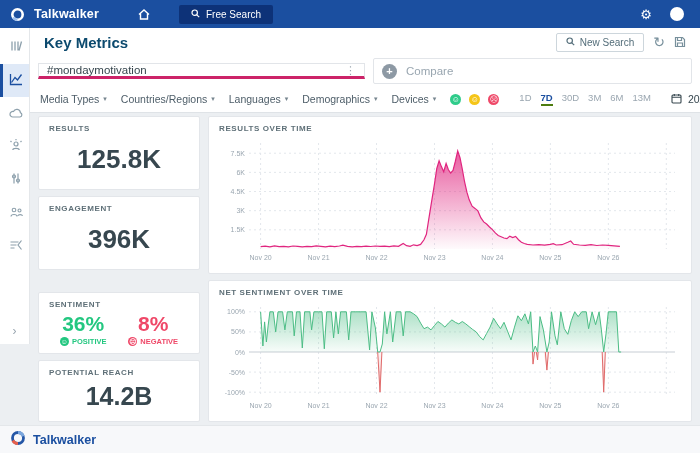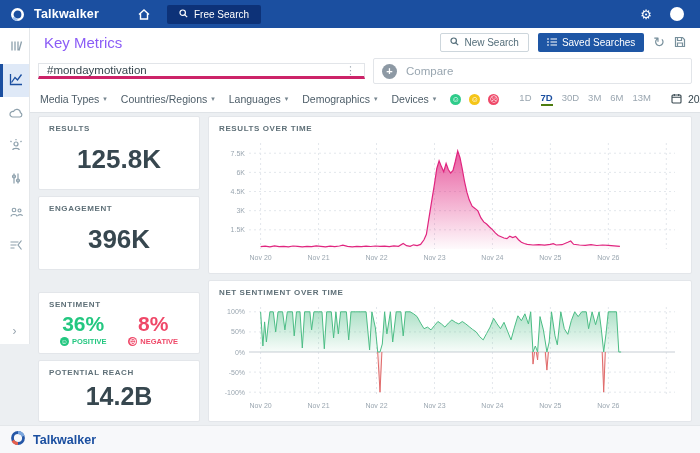--- a/index.html
+++ b/index.html
@@ -5,42 +5,42 @@
   * { margin:0; padding:0; box-sizing:border-box; }
   html,body { width:700px; height:453px; }
   body { font-family:"Liberation Sans", sans-serif; background:#eceff2; position:relative; overflow:hidden; }
 
   
   .topbar { position:absolute; top:0; left:0; width:700px; height:28px; background:#1b4fa0;
             display:flex; align-items:center; padding:0 10px; gap:9px; z-index:5; }
   .tb-logo { display:flex; align-items:center; }
   .tb-brand { color:#fff; font-size:12.5px; font-weight:bold; letter-spacing:.2px; }
   .tb-home { margin-left:30px; display:flex; align-items:center; cursor:pointer; }
-  .tb-free { margin-left:8px; background:#0d3278; border:none; color:#fff; font-size:10px;
+  .tb-free { margin-left:20px; background:#0d3278; border:none; color:#fff; font-size:10px;
              padding:4px 12px; border-radius:2px; display:flex; align-items:center; gap:6px; cursor:pointer;
              font-family:inherit; }
   .tb-right { margin-left:auto; display:flex; align-items:center; gap:18px; padding-right:6px; }
   .tb-gear { color:#fff; font-size:13px; cursor:pointer; line-height:1; }
   .tb-avatar { width:14px; height:14px; border-radius:50%; background:#fff; cursor:pointer; }
 
   
   .sidebar { position:absolute; top:28px; left:0; width:30px; height:316px; background:#fff;
              border-right:1px solid #e4e7ea; display:flex; flex-direction:column; align-items:stretch; padding-top:3px; }
   .side-item { height:33px; display:flex; align-items:center; justify-content:center; cursor:pointer;
                border-left:3px solid transparent; }
   .side-item svg { stroke:#8da0ac; }
   .side-item.active { border-left:3px solid #1b4fa0; background:#dfe9f7; }
   .side-item.active svg { stroke:#1b4fa0; }
   .side-expand { margin-top:auto; margin-bottom:6px; text-align:center; color:#9aa6b0; font-size:12px; cursor:pointer; }
 
   
   .main { position:absolute; left:30px; top:28px; width:670px; height:397px; display:flex; flex-direction:column; }
 
   .page-header { height:28px; background:#fff; display:flex; align-items:center; padding:0 14px; }
-  .page-title { font-size:15px; font-weight:400; color:#8b5cf6; }
+  .page-title { font-size:15px; font-weight:700; color:#0c4a6e; }
   .header-actions { margin-left:auto; display:flex; align-items:center; gap:9px; }
   .btn-outline { display:flex; align-items:center; gap:5px; border:1px solid #cdd6dc; background:#fff;
                  color:#546e7a; font-size:10px; padding:3px 9px; border-radius:2px; cursor:pointer; font-family:inherit; }
   .btn-primary { display:flex; align-items:center; gap:5px; border:none; background:#1e56a5;
                  color:#fff; font-size:10px; padding:4px 9px; border-radius:2px; cursor:pointer; font-family:inherit; }
   .hdr-refresh { color:#78909c; font-size:14px; cursor:pointer; line-height:1; }
   .hdr-save { display:flex; align-items:center; cursor:pointer; }
 
   .search-row { height:30px; background:#fff; display:flex; align-items:center; padding:0 8px; gap:8px; }
   .query-box { flex:0 0 327px; height:16px; border:1px solid #e2e5e9; border-bottom:3px solid #cc2368;
@@ -174,28 +174,20 @@
     <h1 class="page-title">Key Metrics</h1>
     <div class="header-actions">
       <button class="btn-outline">
         <span>
           <svg width="9" height="9" viewBox="0 0 9 9">
               <circle cx="3.7" cy="3.7" r="2.7" fill="none" stroke="#546e7a" stroke-width="1.2"></circle>
               <path d="M5.8 5.8 L8.2 8.2" stroke="#546e7a" stroke-width="1.2"></path>
             </svg>
         </span>
         <span>New Search</span>
-      </button>
-      <button class="btn-primary">
-        <span>
-          <svg width="10" height="8" viewBox="0 0 10 8">
-              <path d="M0 1h2M0 4h2M0 7h2M3.5 1H10M3.5 4H10M3.5 7H10" stroke="#fff" stroke-width="1.2"></path>
-            </svg>
-        </span>
-        <span>Saved Searches</span>
       </button>
       <span class="hdr-refresh">↻</span>
       <span class="hdr-save">
         <svg width="12" height="12" viewBox="0 0 12 12" fill="none" stroke="#78909c" stroke-width="1.2">
             <path d="M1.5 1.5h7l2 2v7h-9z"></path>
             <path d="M3.5 1.5v3h4v-3M3.5 10.5V7h5v3.5"></path>
           </svg>
       </span>
     </div>
   </div>

